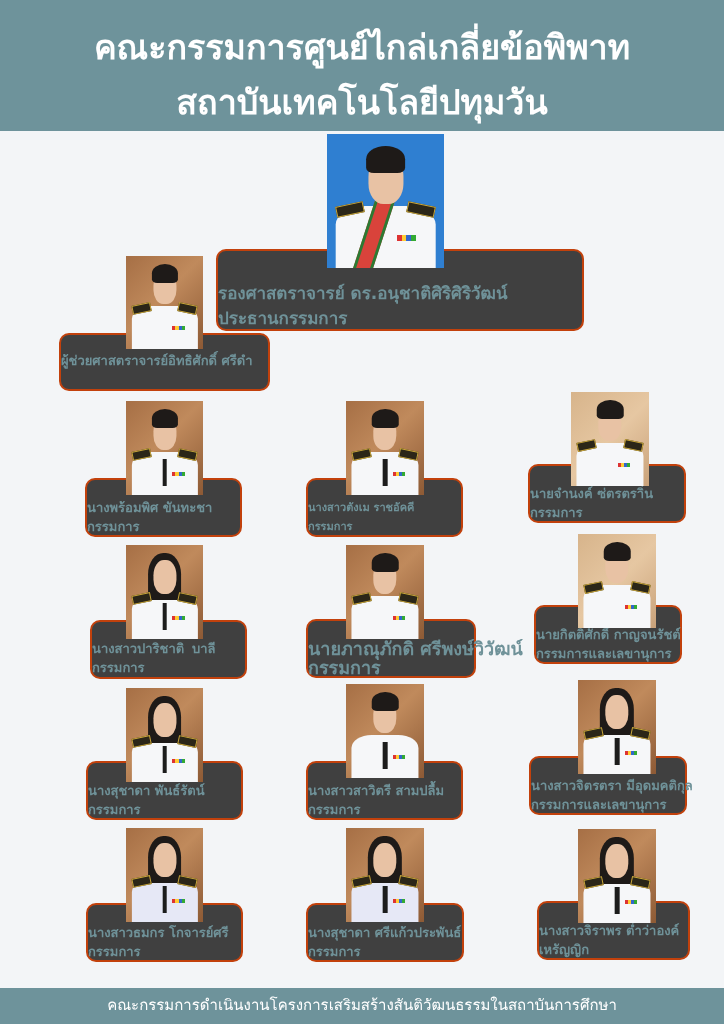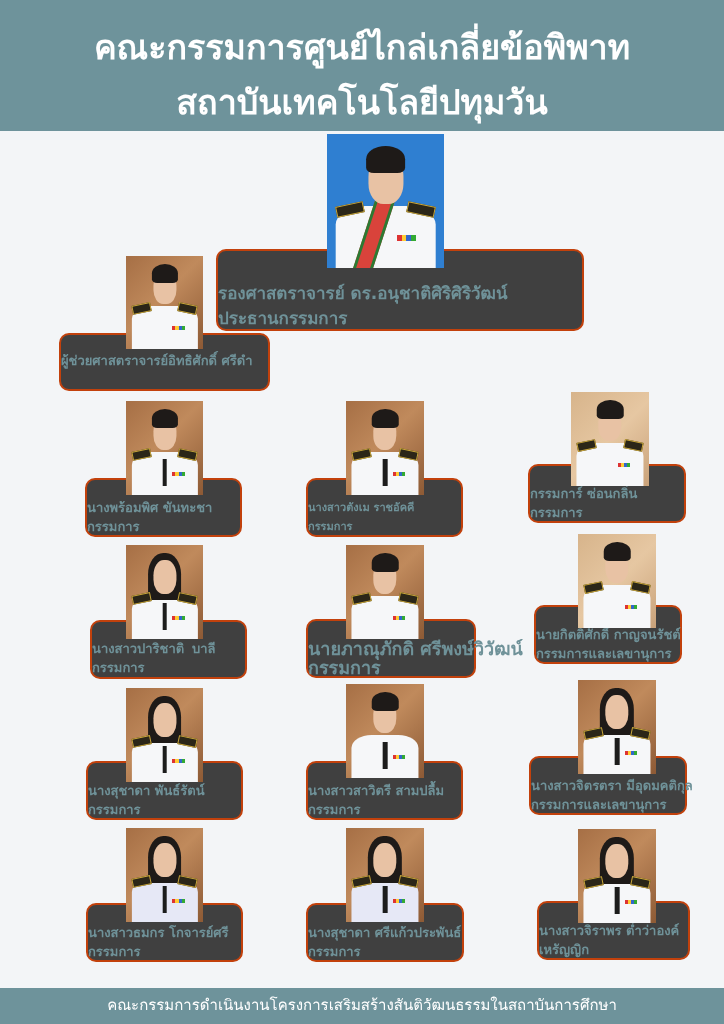--- a/index.html
+++ b/index.html
@@ -126,21 +126,21 @@
   <div class="body"></div>
     <div class="tie"></div>
     <div class="head"></div>
     <div class="hair"></div>
     <div class="ep-l"></div>
     <div class="ep-r"></div>
     <div class="medal"></div>
 </div>
 
 <div class="box" style="left:528px;top:464px;width:158px;height:59px;padding-top:18px;font-size:13px;line-height:19px;">
-  <span class="n">กรรมการ์ ซ่อนกลิ่น</span>
+  <span class="n">นายจำนงค์ ซ่ตรตราิ่น</span>
   <span class="r">กรรมการ</span>
 </div>
 <div class="photo light" style="left:571px;top:392px;width:78px;height:94px;">
   <div class="body"></div>
     <div class="head"></div>
     <div class="hair"></div>
     <div class="ep-l"></div>
     <div class="ep-r"></div>
     <div class="medal"></div>
 </div>

